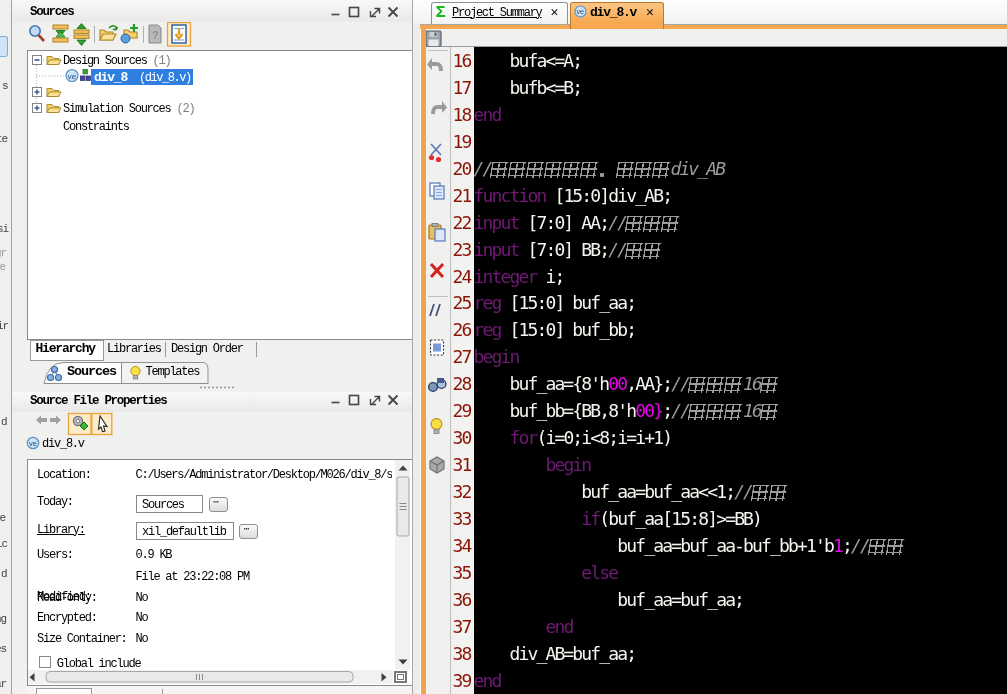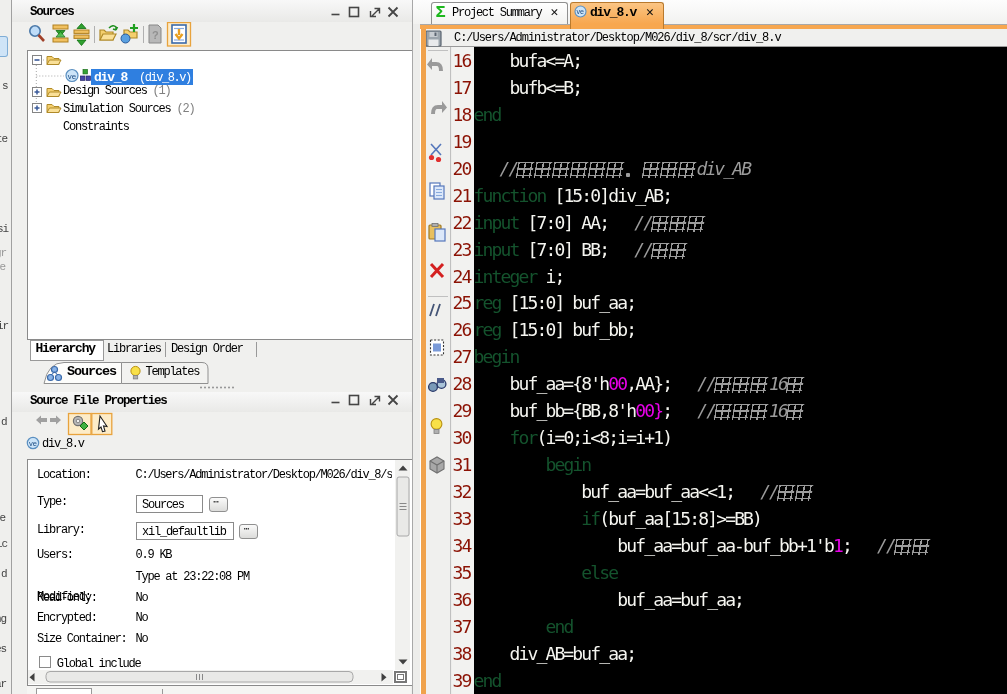--- a/index.html
+++ b/index.html
@@ -9,23 +9,23 @@
 .abs{position:absolute;}
 .t12{font-size:12px;letter-spacing:-1.23px;line-height:1;white-space:pre;}
 .t12b{font-size:12.5px;letter-spacing:-1.3px;line-height:1;font-weight:bold;white-space:pre;}
 .gray{color:#808080;}
 svg{display:block;}
 
 #code{position:absolute;left:473.5px;top:48px;margin:0;font-size:18px;
   letter-spacing:-1.85px;line-height:26.94px;color:#f5f5f0;white-space:pre;}
 #gutter{position:absolute;left:448px;top:48px;width:22.4px;margin:0;font-size:18px;
   letter-spacing:-1.85px;line-height:26.94px;color:#8b1204;white-space:pre;text-align:right;}
-.k{color:#14532d;}
+.k{color:#701a75;}
 .n{color:#e800e8;}
-.c{color:#9c9c9c;font-style:italic;margin-left:26px;}
+.c{color:#9c9c9c;font-style:italic;}
 .cj{display:inline-block;width:15.5px;height:15.5px;margin-right:2.4px;vertical-align:-2.5px;
   transform:skewX(-10deg);
   background-image:
     repeating-linear-gradient(to bottom,currentColor 0 1.5px,transparent 1.5px 6.4px),
     repeating-linear-gradient(to right,currentColor 0 1.5px,transparent 1.5px 6.5px);}
 .cjc{display:inline-block;width:15.5px;height:15.5px;margin-right:2.4px;vertical-align:-2.5px;
   background-image:radial-gradient(circle at 3px 13px,currentColor 0 2px,transparent 2.5px);}
 </style>
 </head>
 <body>
@@ -152,21 +152,21 @@
   <path d="M19 45.5 L19 37.5 L24 37.5 L26 39.5 L31 39.5 L31 45.5 Z" fill="#f4cf6e" stroke="#b08a28"></path>
   <path d="M19 45.5 L21.5 41 L33 41 L30.5 45.5 Z" fill="#fae098" stroke="#b08a28"></path>
 
   <rect x="4.5" y="52.5" width="9" height="9" fill="#fff" stroke="#848484"></rect>
   <line x1="6.5" y1="57" x2="11.5" y2="57" stroke="#3a5a9a" stroke-width="1.5"></line>
   <line x1="9" y1="54.5" x2="9" y2="59.5" stroke="#3a5a9a" stroke-width="1.5"></line>
 
   <path d="M19 61.5 L19 53.5 L24 53.5 L26 55.5 L31 55.5 L31 61.5 Z" fill="#f4cf6e" stroke="#b08a28"></path>
   <path d="M19 61.5 L21.5 57 L33 57 L30.5 61.5 Z" fill="#fae098" stroke="#b08a28"></path>
 </svg>
-<div class="abs t12" style="left:63px;top:54.5px;margin-top:30px;">Design Sources <span class="gray">(1)</span></div>
+<div class="abs t12" style="left:63px;top:54.5px;">Design Sources <span class="gray">(1)</span></div>
 <div class="abs" style="left:90.5px;top:69.2px;width:102.5px;height:16px;background:#2f7fe0;"></div>
 <div class="abs t12" style="left:94px;top:70.8px;color:#fff;"><b style="font-size:13px;letter-spacing:-1.2px;">div_8</b>  <span style="letter-spacing:-1.45px;">(div_8.v)</span></div>
 <div class="abs t12" style="left:63px;top:86.5px;margin-top:34px;">Constraints</div>
 <div class="abs t12" style="left:63px;top:102.5px;">Simulation Sources <span class="gray">(2)</span></div>
 
 <div class="abs" style="left:30px;top:340px;width:72px;height:19px;background:#fff;border:1px solid #999;"></div>
 <div class="abs t12b" style="left:35.5px;top:342.3px;font-size:13px;letter-spacing:-1.2px;">Hierarchy</div>
 <div class="abs t12" style="left:107px;top:342.6px;text-align:right;">Libraries</div>
 <div class="abs" style="left:165px;top:342px;width:1px;height:15px;background:#999;"></div>
 <div class="abs t12" style="left:171px;top:342.6px;">Design Order</div>
@@ -225,34 +225,34 @@
 <svg class="abs" style="left:26px;top:436px;" width="14" height="14" viewBox="0 0 14 14">
   <circle cx="7" cy="7" r="5.7" fill="#cce4f8" stroke="#5a8fc0" stroke-width="1.2"></circle>
   <text x="2.9" y="10" font-size="7.6" fill="#1a4a80" font-family="Liberation Sans">ve</text>
 </svg>
 <div class="abs t12" style="left:42px;top:437.5px;">div_8.v</div>
 
 <div class="abs" style="left:27px;top:459px;width:384px;height:225px;background:#ffffff;border:1px solid #8a8a8a;"></div>
 <div id="props">
 <div class="abs t12" style="left:37px;top:469.3px;">Location:</div>
 <div class="abs t12" style="left:135.5px;top:469.3px;width:256px;overflow:hidden;">C:/Users/Administrator/Desktop/M026/div_8/scr</div>
-<div class="abs t12" style="left:37px;top:496.4px;">Type:</div>
+<div class="abs t12" style="left:37px;top:496.4px;">Today:</div>
 <div class="abs" style="left:135.5px;top:494.6px;width:67.5px;height:18.8px;background:#fff;border:1px solid #8a8a8a;box-sizing:border-box;"></div>
 <div class="abs t12" style="left:142px;top:499px;">Sources</div>
 <div class="abs" style="left:208.5px;top:496.7px;width:19px;height:15.5px;background:linear-gradient(#fafafa,#dcdcda);border:1px solid #909090;border-radius:3px;box-sizing:border-box;"></div>
 <div class="abs" style="left:213px;top:498px;font-size:10px;line-height:1;color:#333;">⋯</div>
-<div class="abs t12" style="left:37px;top:523.5px;">Library:</div>
+<div class="abs t12" style="left:37px;top:523.5px;text-decoration:underline;">Library:</div>
 <div class="abs" style="left:135.5px;top:521.7px;width:98px;height:18.8px;background:#fff;border:1px solid #8a8a8a;box-sizing:border-box;"></div>
 <div class="abs t12" style="left:142px;top:526.2px;">xil_defaultlib</div>
 <div class="abs" style="left:239px;top:523.8px;width:19px;height:15.5px;background:linear-gradient(#fafafa,#dcdcda);border:1px solid #909090;border-radius:3px;box-sizing:border-box;"></div>
 <div class="abs" style="left:243.5px;top:525px;font-size:10px;line-height:1;color:#333;">⋯</div>
 <div class="abs t12" style="left:37px;top:548.5px;">Users:</div>
 <div class="abs t12" style="left:135.5px;top:548.5px;">0.9 KB</div>
 <div class="abs t12" style="left:37px;top:591px;">Modified:</div>
-<div class="abs t12" style="left:135.5px;top:570.6px;">Type at 23:22:08 PM</div>
+<div class="abs t12" style="left:135.5px;top:570.6px;">File at 23:22:08 PM</div>
 <div class="abs t12" style="left:37px;top:591.5px;">Read-only:</div>
 <div class="abs t12" style="left:135.5px;top:591.5px;">No</div>
 <div class="abs t12" style="left:37px;top:612.3px;">Encrypted:</div>
 <div class="abs t12" style="left:135.5px;top:612.3px;">No</div>
 <div class="abs t12" style="left:37px;top:632.8px;">Size Container:</div>
 <div class="abs t12" style="left:135.5px;top:632.8px;">No</div>
 <div class="abs" style="left:38.8px;top:656.2px;width:12px;height:12px;background:#fff;border:1px solid #8a8a8a;box-sizing:border-box;"></div>
 <div class="abs t12" style="left:56.8px;top:657.8px;">Global include</div>
 
 <div class="abs" style="left:394.5px;top:460px;width:15.5px;height:210px;background:#f1f1ef;"></div>
@@ -286,33 +286,32 @@
 <div class="abs" style="left:412px;top:0;width:1px;height:694px;background:#a8a8a8;"></div>
 
 <div class="abs" style="left:413px;top:0;width:594px;height:694px;background:#ededeb;"></div>
 
 <div class="abs" style="left:413px;top:0;width:594px;height:24px;background:linear-gradient(#fdfdfd,#f2f2f0);"></div>
 <div class="abs" style="left:420px;top:23.8px;width:587px;height:1px;background:#a8a8a8;"></div>
 <div class="abs" style="left:420px;top:24.8px;width:587px;height:4.4px;background:#f7a74f;"></div>
 
 <div class="abs" style="left:430.5px;top:2px;width:137px;height:22px;background:linear-gradient(#ffffff,#f2f2f0);border:1px solid #909090;border-bottom:none;border-radius:3px 3px 0 0;box-sizing:border-box;"></div>
 <div class="abs" style="left:435.5px;top:5px;width:13px;height:15px;color:#1db81d;font-size:17px;font-weight:bold;line-height:15px;">Σ</div>
-<div class="abs t12" style="left:452px;top:6.5px;">Project Summary</div>
+<div class="abs t12" style="left:452px;top:6.5px;text-decoration:underline;">Project Summary</div>
 <div class="abs" style="left:550.5px;top:6px;font-size:13px;font-weight:bold;line-height:1;color:#111;">✕</div>
 
 <div class="abs" style="left:570px;top:2px;width:94px;height:27px;background:linear-gradient(#fbc584,#f7a74f 80%);border:1px solid #b97a2e;border-bottom:none;border-radius:3px 3px 0 0;box-sizing:border-box;"></div>
 <svg class="abs" style="left:573.5px;top:5px;" width="13" height="13" viewBox="0 0 13 13">
   <circle cx="6.5" cy="6.5" r="5.5" fill="#cce4f8" stroke="#5a8fc0" stroke-width="1.1"></circle>
   <text x="2.5" y="9.4" font-size="7.2" fill="#1a4a80" font-family="Liberation Sans">ve</text>
 </svg>
 <div class="abs t12b" style="left:590px;top:5.5px;font-size:13px;letter-spacing:-1.2px;">div_8.v</div>
 <div class="abs" style="left:646px;top:5.5px;font-size:13px;font-weight:bold;line-height:1;color:#111;">✕</div>
 
 <div class="abs" style="left:420px;top:28.6px;width:587px;height:18px;background:#f0f0ee;border-bottom:1px solid #9a9a9a;box-sizing:border-box;"></div>
-<div class="abs t12" style="left:454px;top:31.5px;letter-spacing:-1.04px;">C:/Users/Administrator/Desktop/M026/div_8/scr/div_8.v</div>
 <svg class="abs" style="left:424px;top:30px;" width="20" height="17" viewBox="0 0 20 17">
   <rect x="2" y="1" width="15" height="15" rx="1" fill="#9ba4ac" stroke="#5a6470" stroke-width="1.2"></rect>
   <rect x="5.5" y="2" width="8" height="5" fill="#c8cdd2"></rect>
   <rect x="10.5" y="2.5" width="2" height="3.5" fill="#5a6470"></rect>
   <rect x="4.5" y="9.5" width="10" height="6.5" fill="#e8eaec"></rect>
 </svg>
 
 <div class="abs" style="left:419.5px;top:29px;width:1.5px;height:665px;background:#ffffff;"></div>
 <div class="abs" style="left:421px;top:29px;width:4.5px;height:665px;background:#f0a24c;"></div>
 

